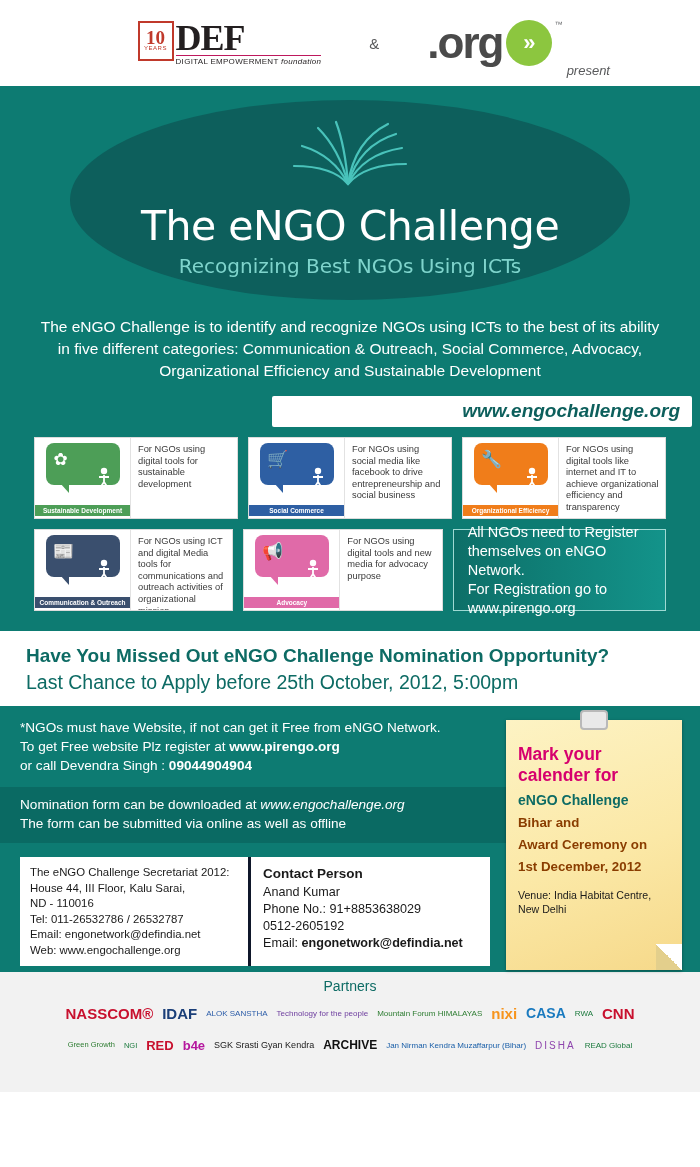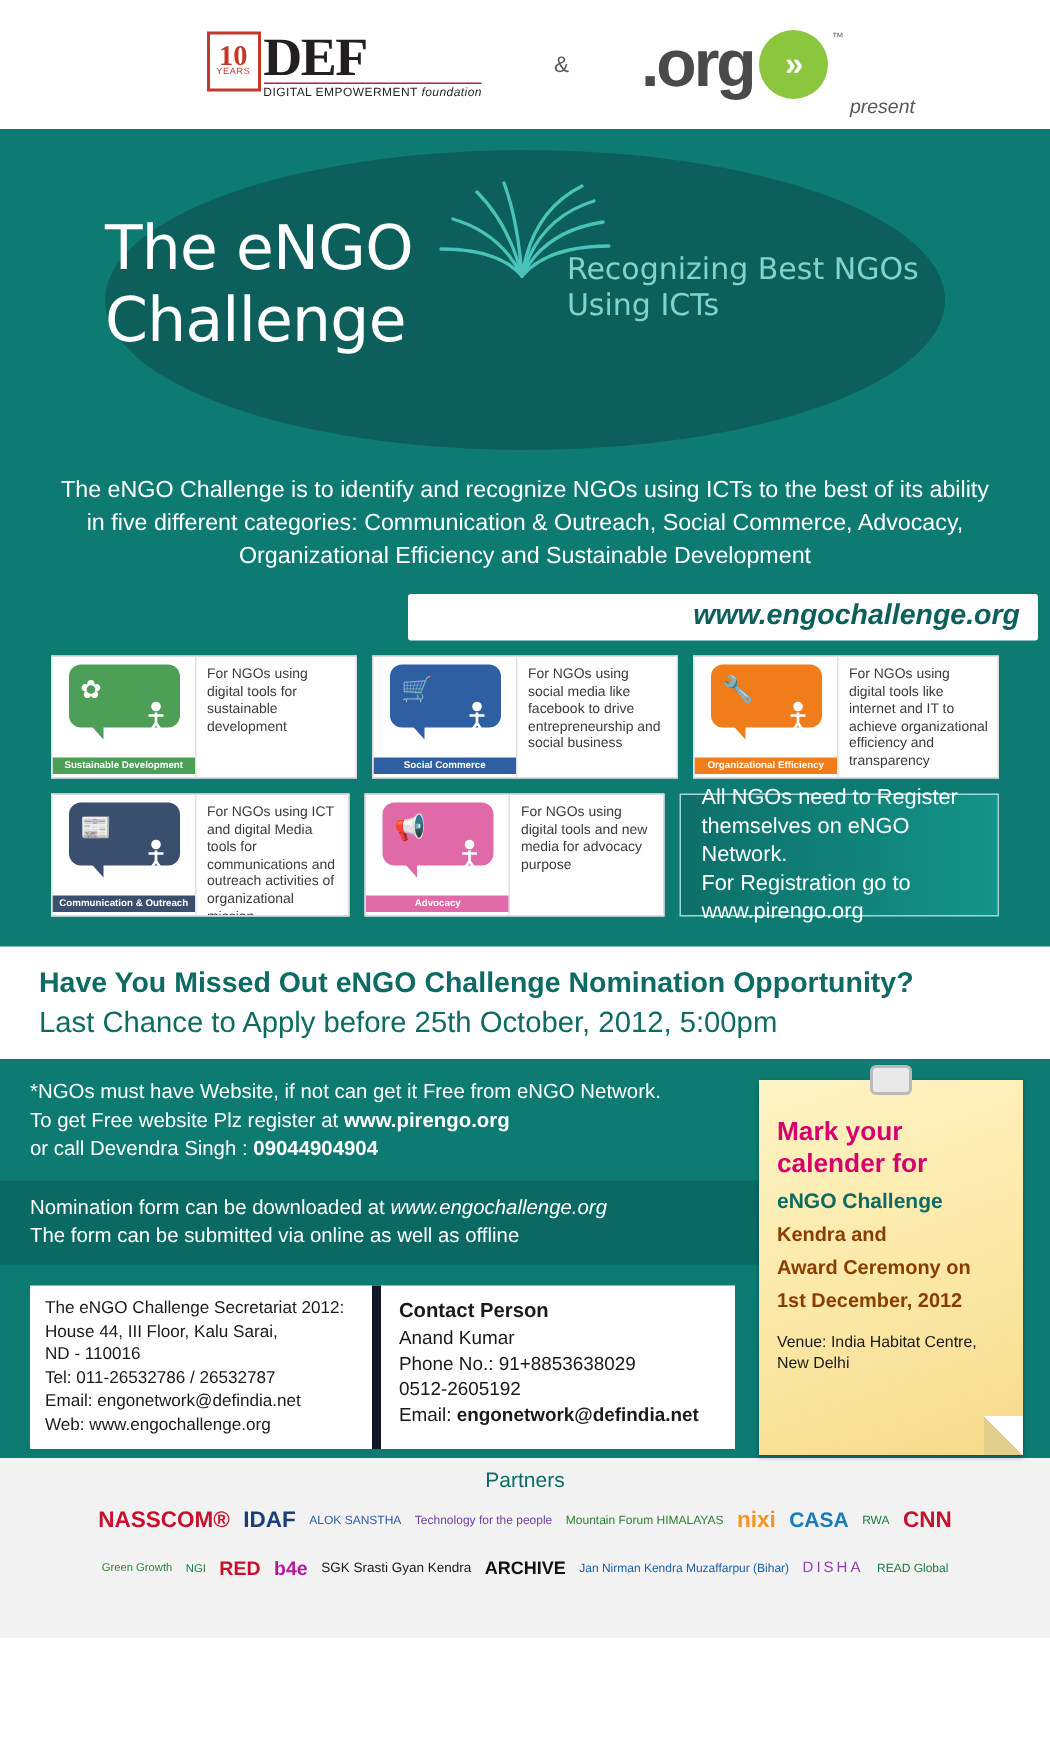--- a/index.html
+++ b/index.html
@@ -57,21 +57,21 @@
   
   .teal {
     background:#0d7b72;
     padding:0 0 10px 0;
     position:relative;
   }
   .ellipse-wrap { display:flex;justify-content:center;padding-top:14px; }
   .ellipse {
     width:560px;height:200px;border-radius:50%/50%;
     background:#0d5f5c;
-    display:flex;flex-direction:row;align-items:center;justify-content:flex-end;
+    display:flex;flex-direction:column;align-items:center;justify-content:flex-end;
     padding-bottom:22px;
     position:relative;
   }
   .fan {
     position:absolute;top:18px;left:50%;transform:translateX(-50%);
     width:180px;height:70px;
   }
   .title-main {
     font-size:41px;color:#ffffff;font-weight:normal;letter-spacing:-0.5px;
     font-family:"DejaVu Sans", sans-serif;
@@ -146,21 +146,21 @@
   .note-2 i { font-style:italic; }
 
   
   .contact-wrap { display:flex;margin:14px 0 0 20px;width:470px; }
   .sec-box {
     background:#ffffff;color:#1a1a1a;font-size:11.4px;line-height:15.5px;
     padding:8px 10px;width:228px;
   }
   .person-box {
     background:#ffffff;color:#1a1a1a;font-size:12.6px;line-height:17px;
-    padding:8px 12px;flex:1;border-left:6px solid #0f172a;
+    padding:8px 12px;flex:1;border-left:3px solid #0f172a;
   }
   .person-box .hd { font-weight:bold;font-size:13.5px;margin-bottom:2px; }
   .person-box b { font-weight:bold; }
 
   
   .calendar {
     position:absolute;right:18px;top:14px;width:176px;height:250px;
     background:linear-gradient(160deg,#fdf3c4 0%,#fbe8a6 55%,#f6d98a 100%);
     box-shadow:0 1px 3px rgba(0,0,0,.35);
     padding:24px 10px 10px 12px;
@@ -397,21 +397,21 @@
     </div>
   </div>
 
   <div class="calendar">
     <div class="cal-clip"></div>
     <div class="cal-l1">
       <span>Mark your</span><br>
       <span>calender for</span>
     </div>
     <div class="cal-l2">eNGO Challenge</div>
-    <div class="cal-l3">Kendra and</div>
+    <div class="cal-l3">Bihar and</div>
     <div class="cal-l3">Award Ceremony on</div>
     <div class="cal-l3">1st December, 2012</div>
     <div class="cal-venue">
       <div>Venue: India Habitat Centre,</div>
       <div>New Delhi</div>
     </div>
     <div class="cal-fold"></div>
   </div>
 </div>
 

